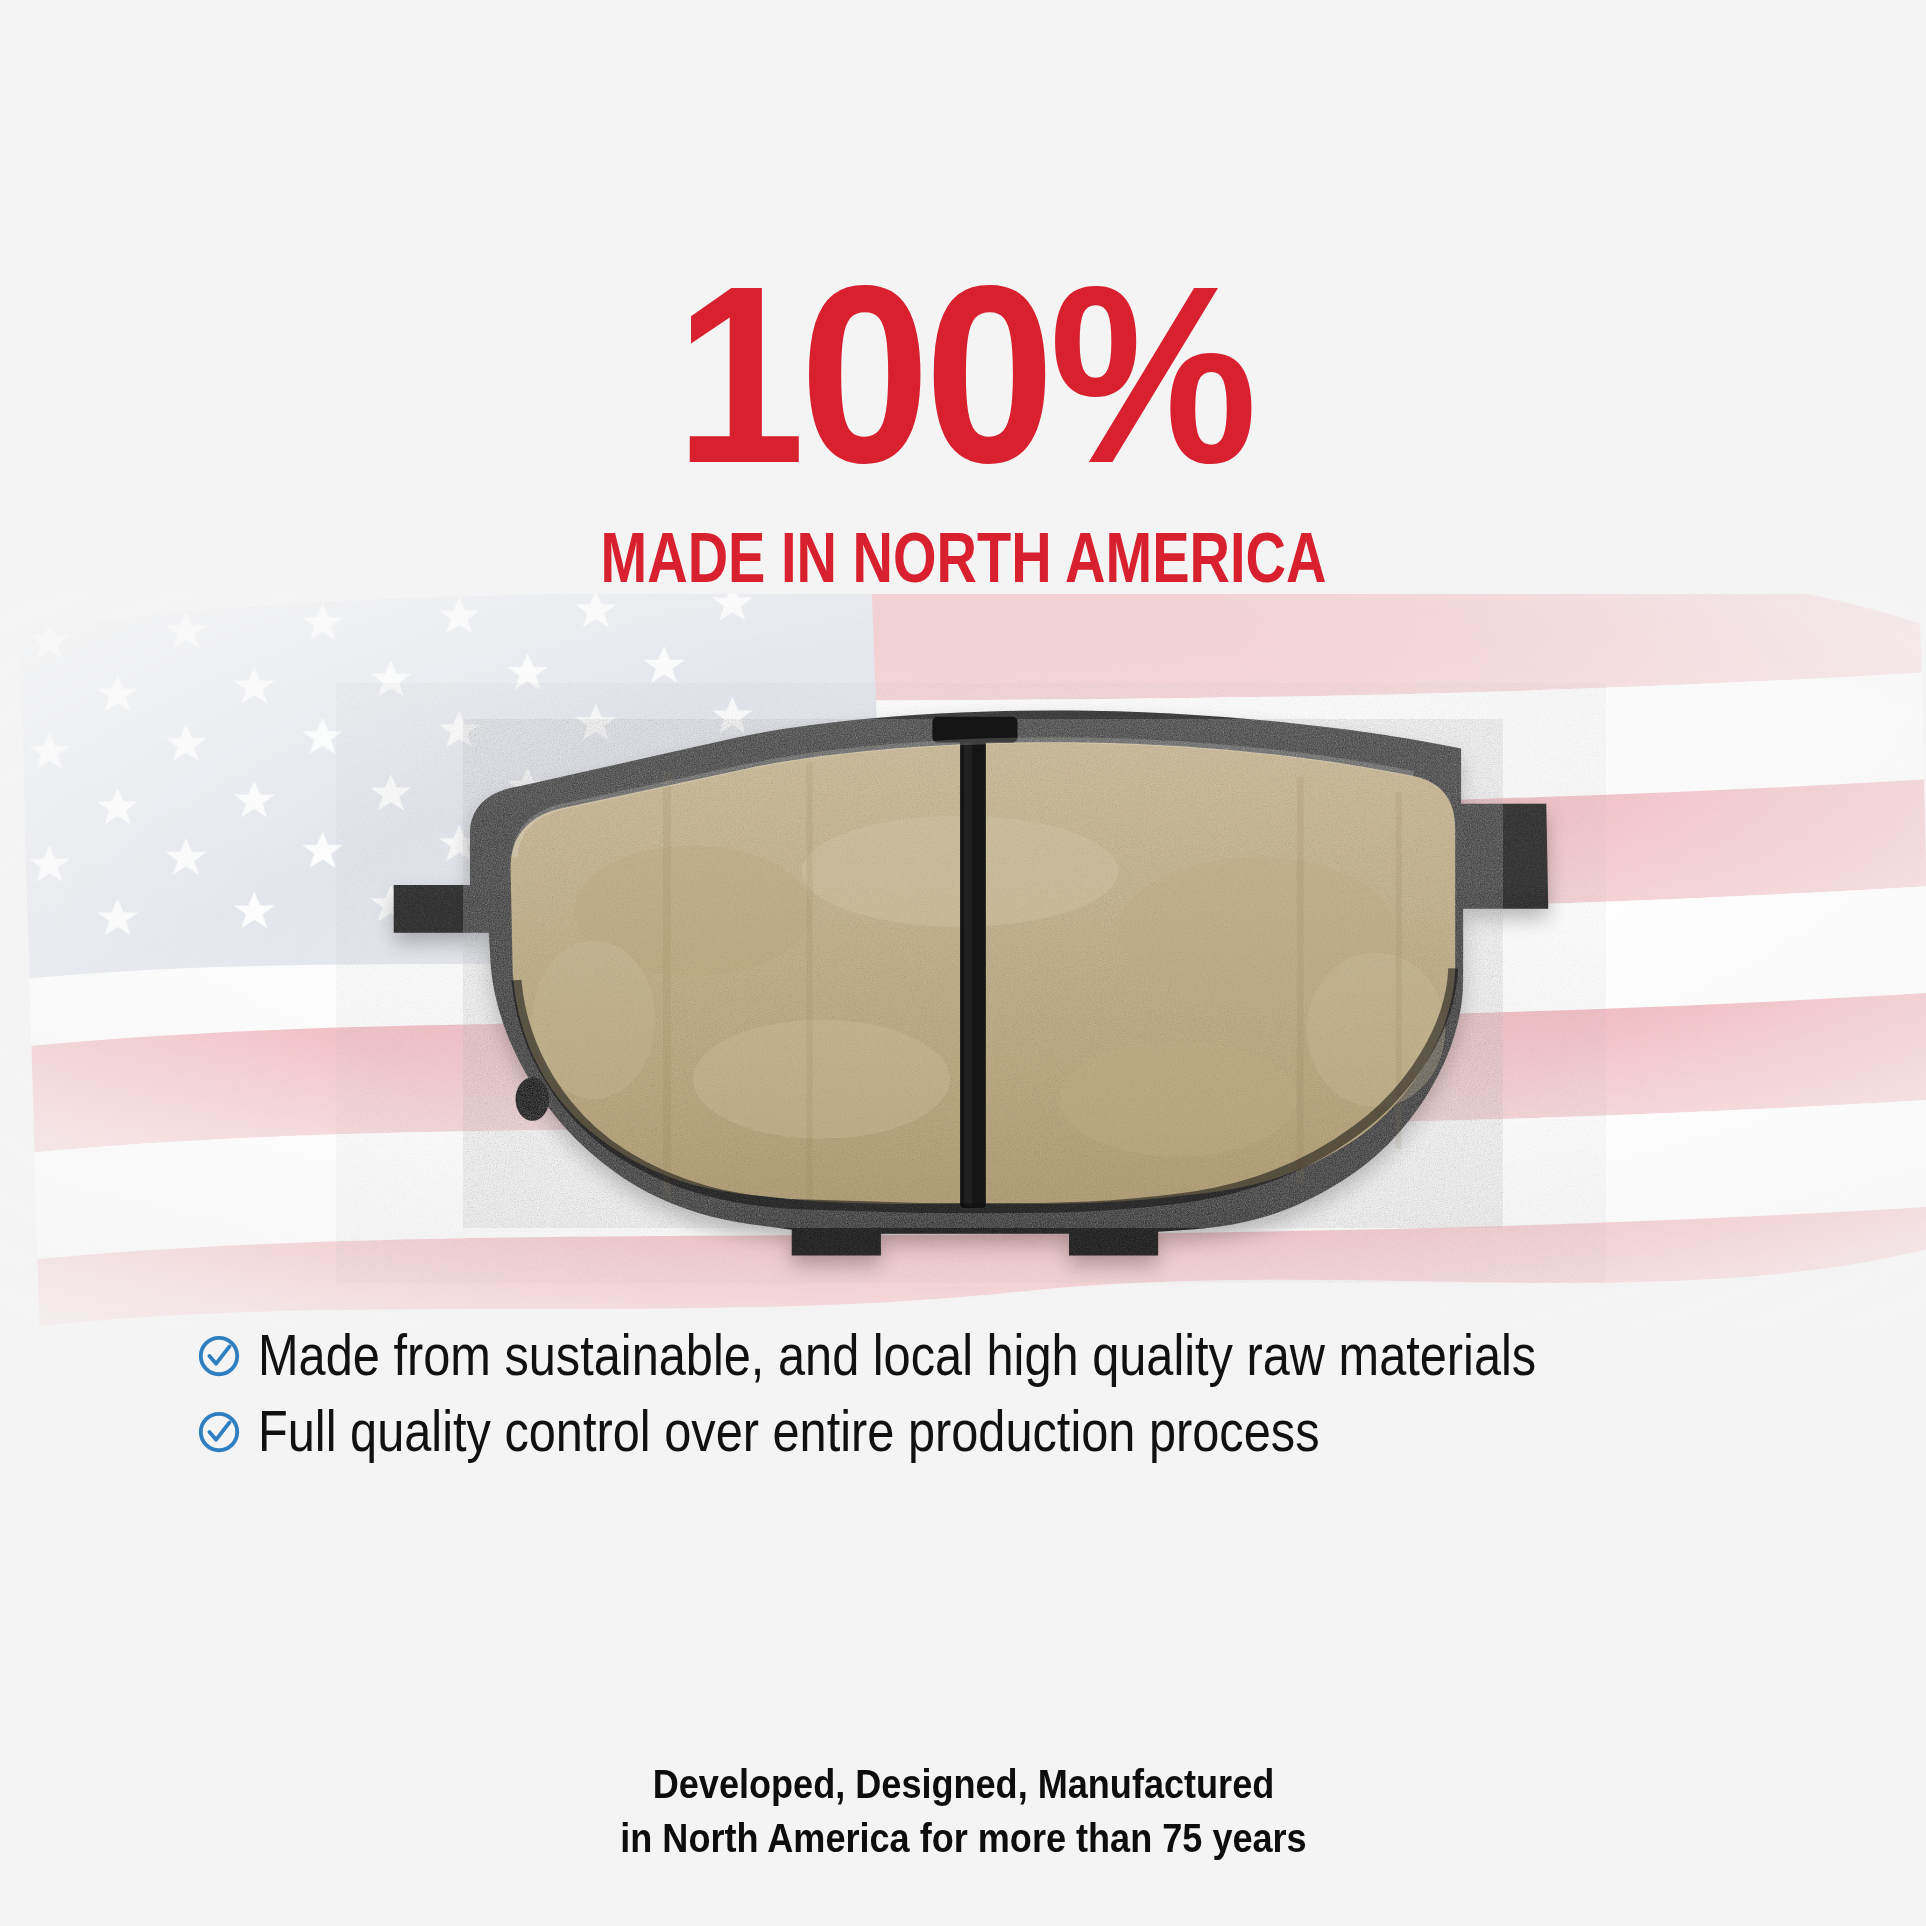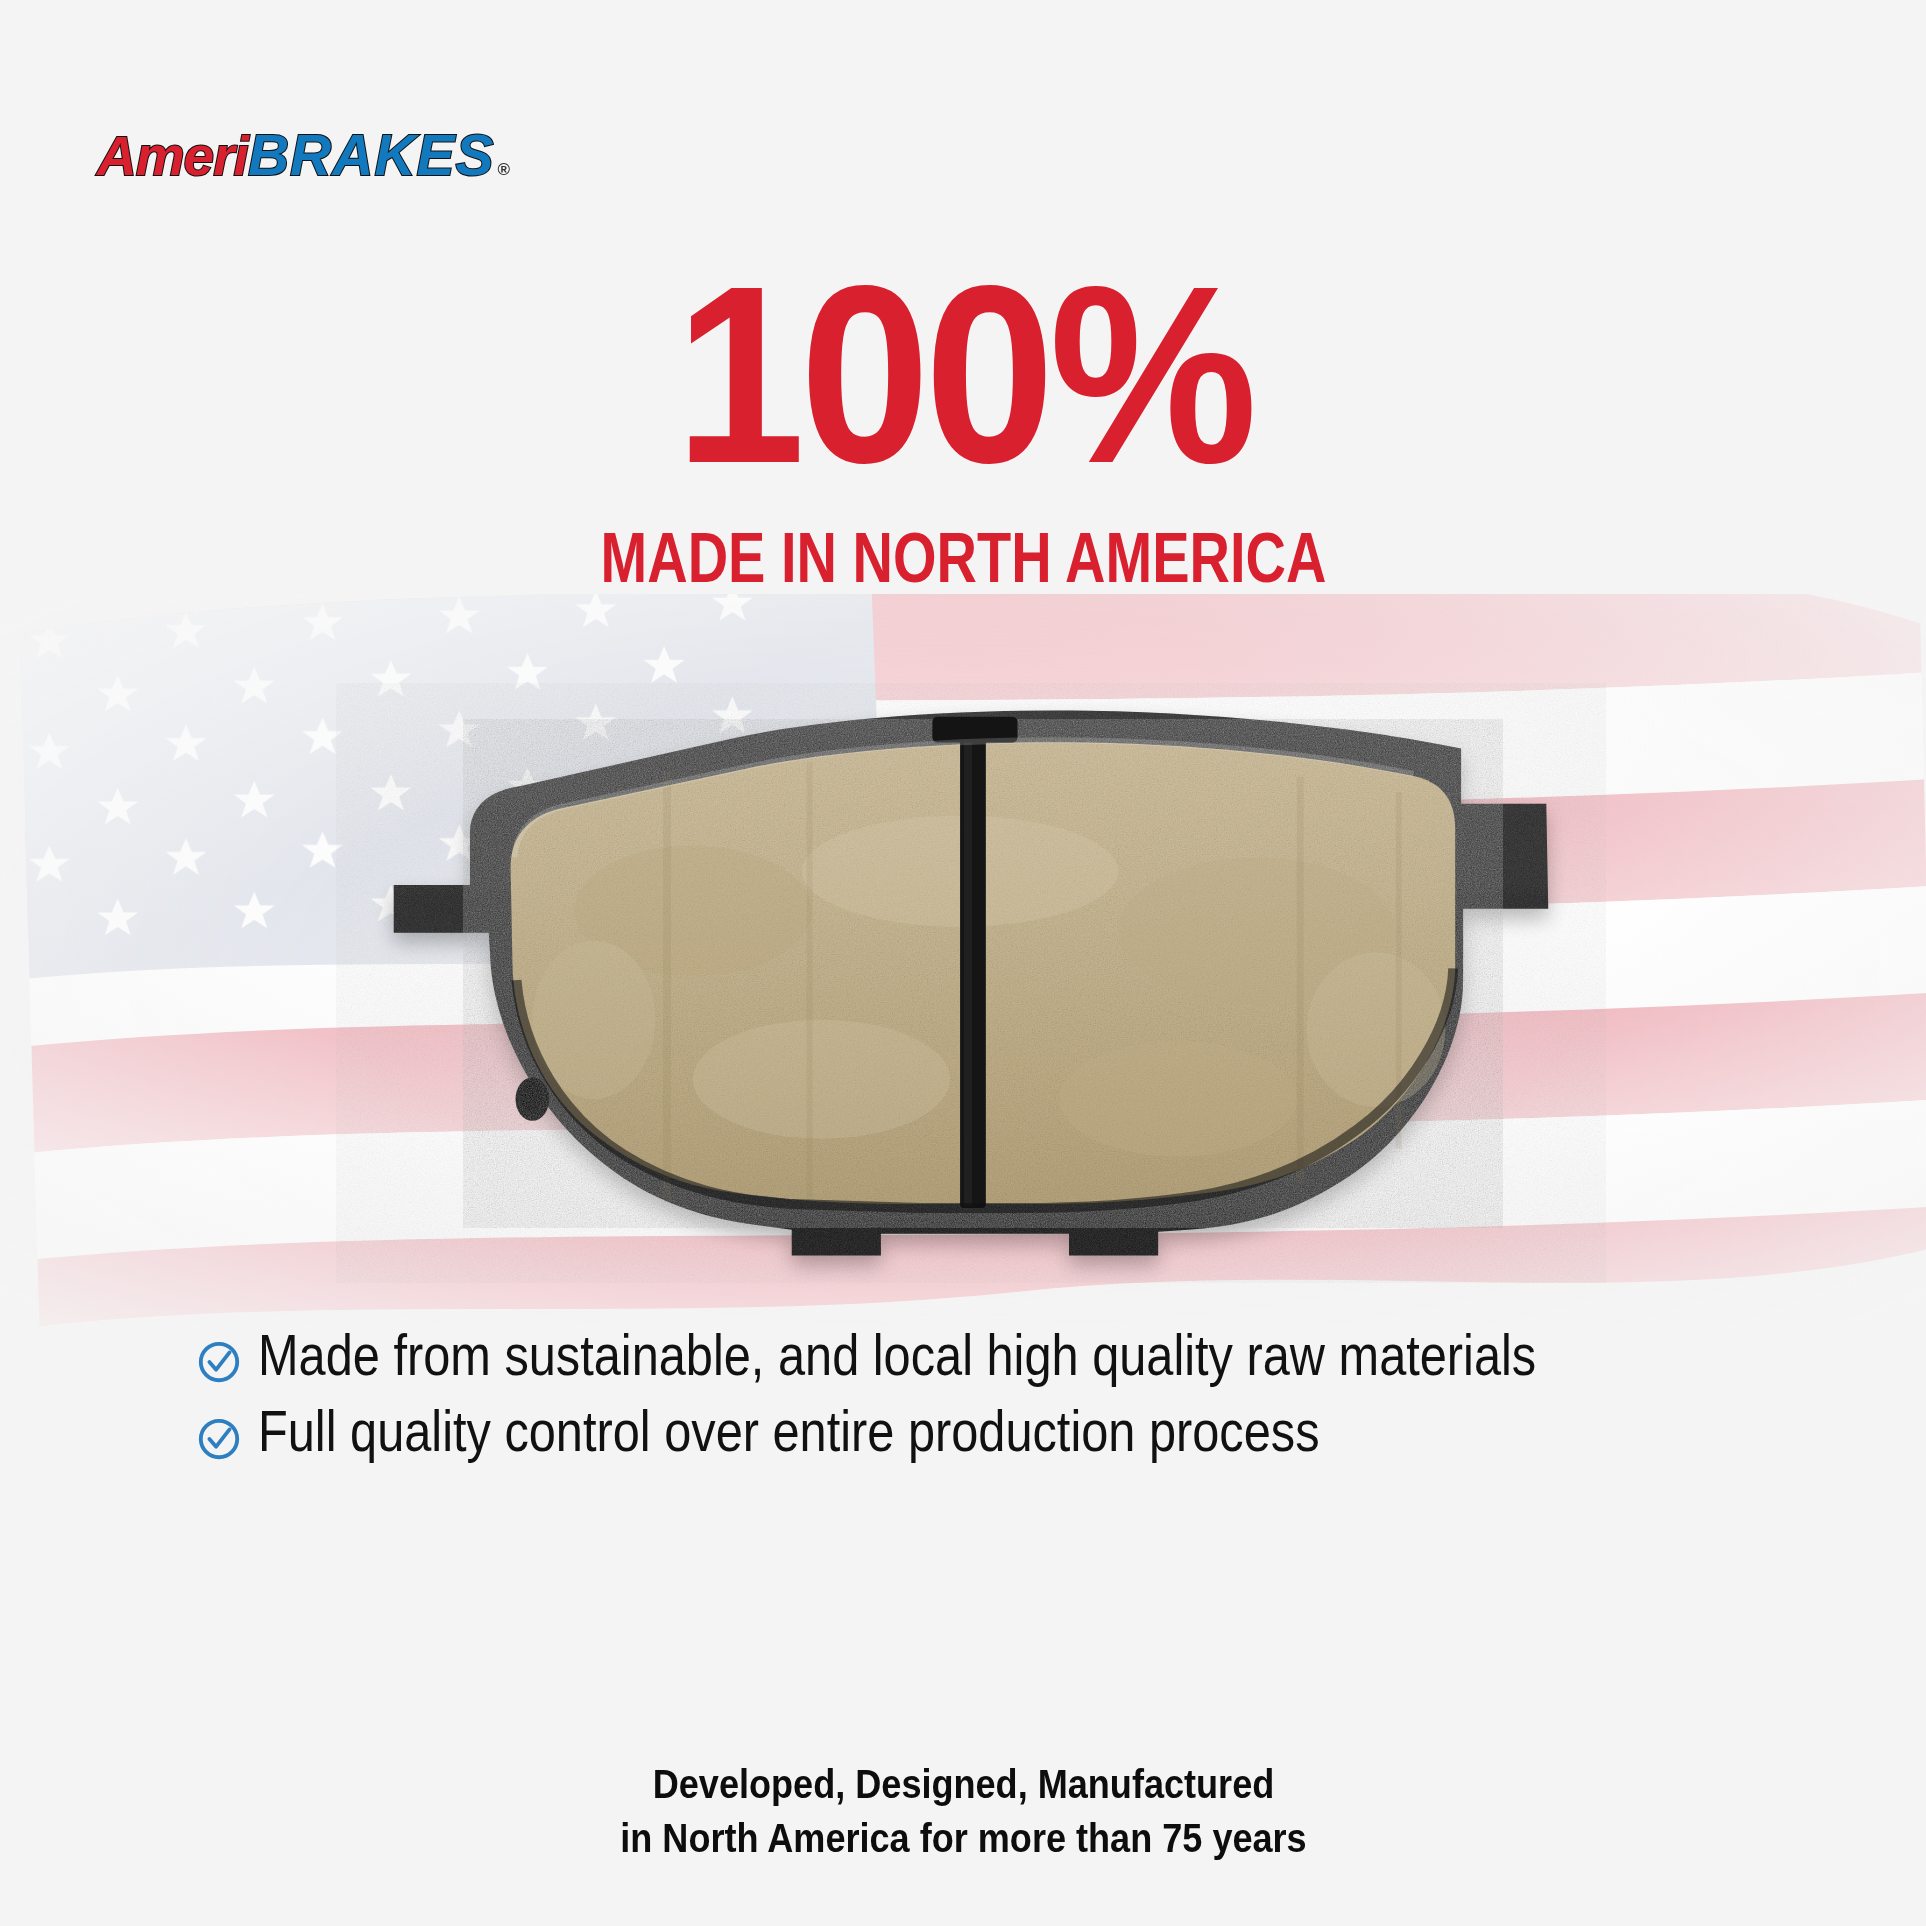--- a/index.html
+++ b/index.html
@@ -53,21 +53,21 @@
   .flag{
     position:absolute;left:-20px;top:-30px;width:1970px;height:792px;
   }
 
   
   .pad-wrap{position:absolute;left:267px;top:683px;width:1406px;height:634px;}
   .pad{width:100%;height:100%;display:block;}
 
   
   .bullets{position:absolute;left:196px;top:1325px;width:1584px;}
-  .bullet{display:flex;align-items:flex-end;margin-bottom:16px;}
+  .bullet{display:flex;align-items:center;margin-bottom:16px;}
   .bullet-icon{width:46px;height:46px;flex:0 0 46px;margin-right:16px;margin-top:2px;}
   .bullet-text{
     font-family:"Liberation Sans", sans-serif;
     font-weight:normal;
     font-size:58px;line-height:1.04;
     color:#111;
     transform:scaleX(0.84);
     transform-origin:left center;
     white-space:nowrap;
   }
@@ -80,25 +80,20 @@
     font-weight:bold;
     font-size:41px;line-height:1.32;
     transform:scaleX(0.88);
   }
 </style>
 </head>
 <body>
 
 <div class="stage">
 
-  <div class="logo">
-    <span class="logo-ameri">Ameri</span>
-    <span class="logo-brakes">BRAKES</span>
-    <span class="logo-reg">®</span>
-  </div>
 
   <div class="headline">100%</div>
   <div class="subhead">MADE IN NORTH AMERICA</div>
 
   <div class="flag-wrap">
     <svg class="flag" viewBox="0 0 1990 800" preserveAspectRatio="none">
       <defs>
         <linearGradient id="fadeR" x1="0" y1="0" x2="0" y2="1">
           <stop offset="0" stop-color="#f0b9c0"></stop>
           <stop offset="1" stop-color="#f7dadd"></stop>

